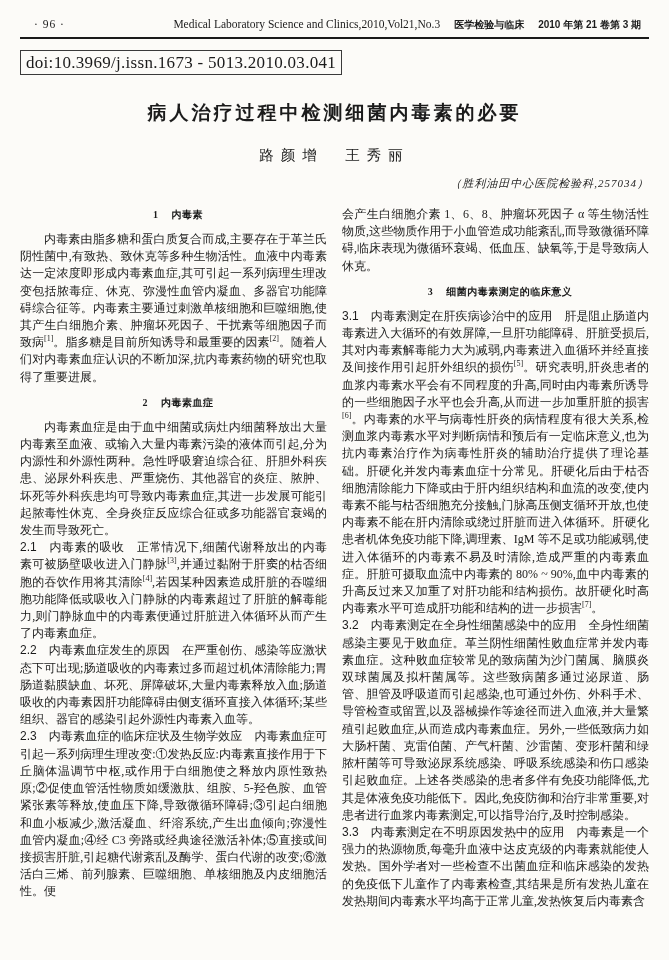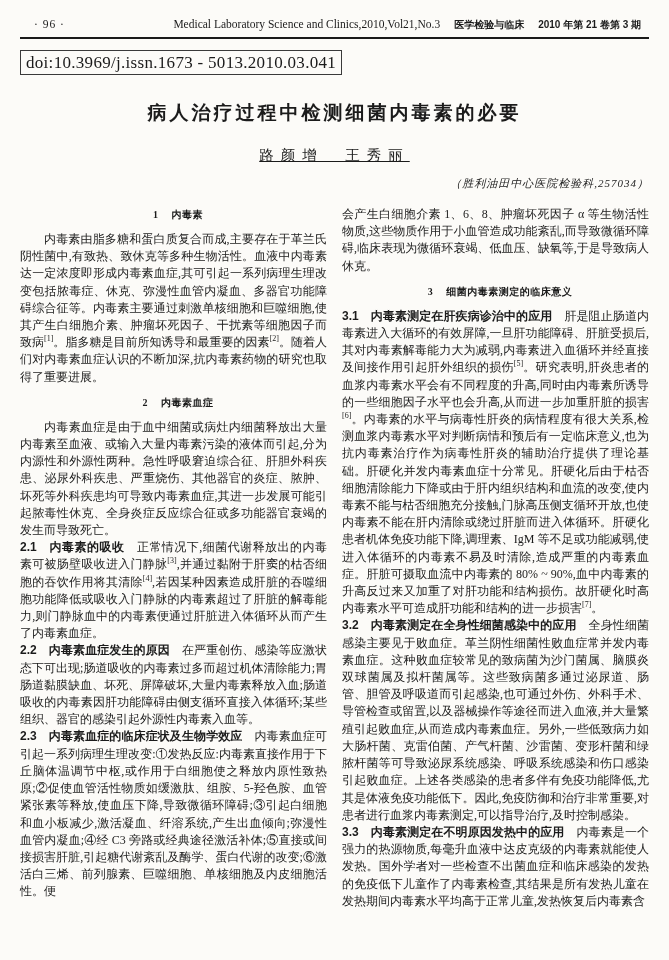--- a/index.html
+++ b/index.html
@@ -45,21 +45,20 @@
     font-weight: bold;
     font-family: Liberation Mono, monospace;
     letter-spacing: 3px;
     margin: 25px 0 0 0;
   }
   .authors {
     text-align: center;
     font-size: 14.5px;
     letter-spacing: 7px;
     margin-top: 20px;
-    text-decoration: underline;
   }
   .affiliation {
     text-align: right;
     font-size: 11px;
     font-style: italic;
     letter-spacing: 1px;
     margin-top: 11px;
   }
   
   .columns {
@@ -80,21 +79,21 @@
   .sec-num { margin-right: 13px; font-family: "Liberation Serif", serif; }
   .para {
     font-size: 12px;
     line-height: 17.2px;
     text-align: justify;
     margin: 0;
   }
   .para.indent { text-indent: 2em; }
   .para .lead {
     font-family: "Liberation Sans", "DejaVu Sans", sans-serif;
-    font-weight: bold;
+    font-weight: normal;
     margin-top: 48px;
   }
   .para sup {
     font-size: 8px;
     line-height: 0;
     vertical-align: super;
   }
 </style>
 </head>
 <body>

